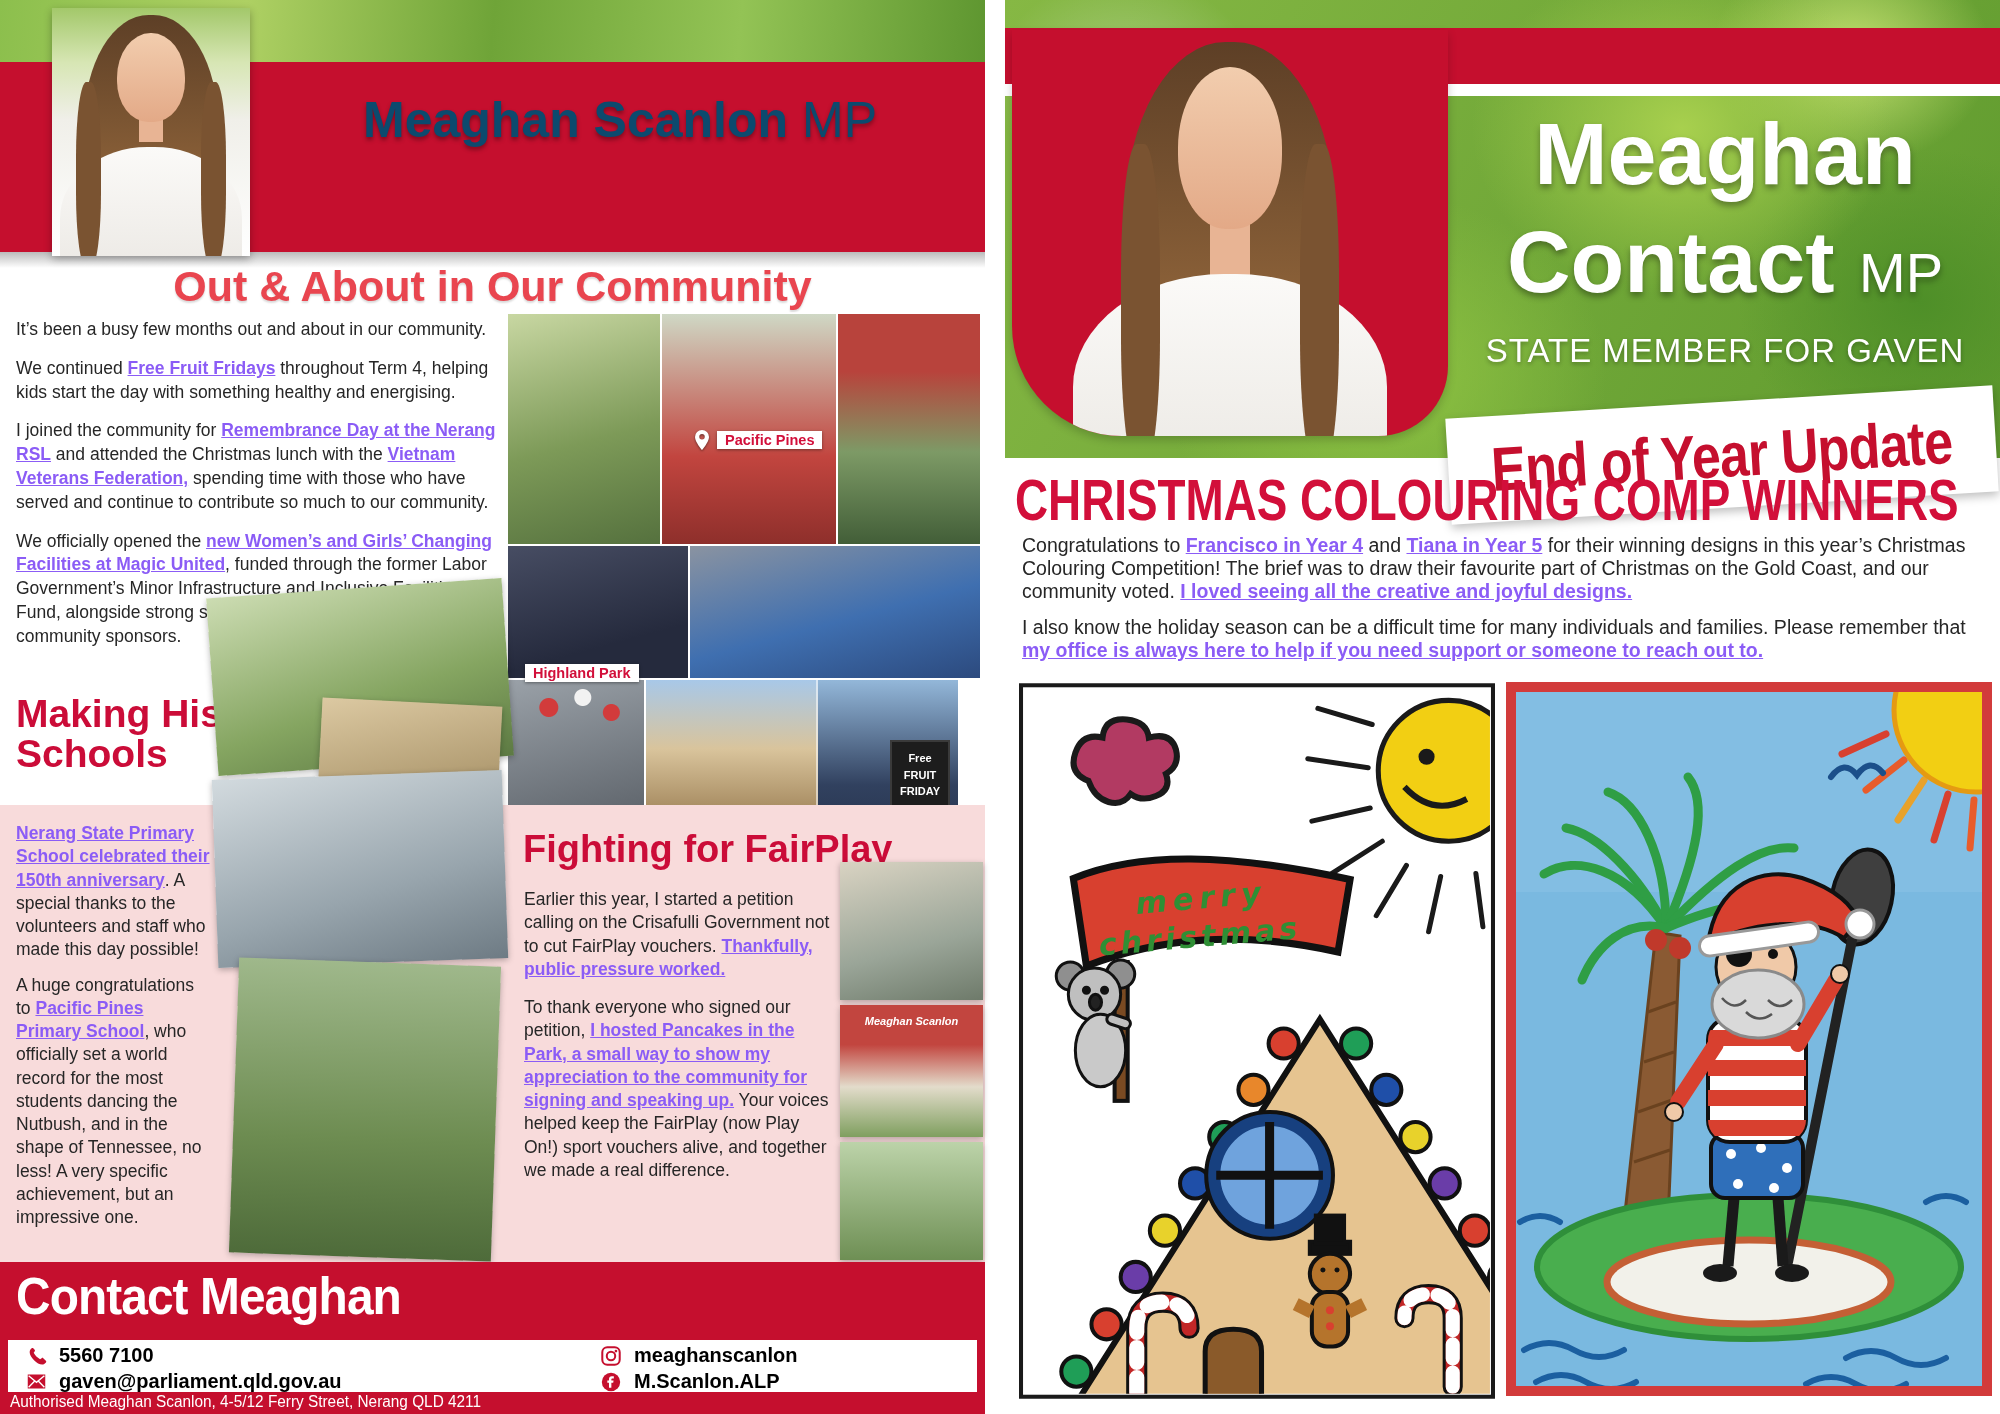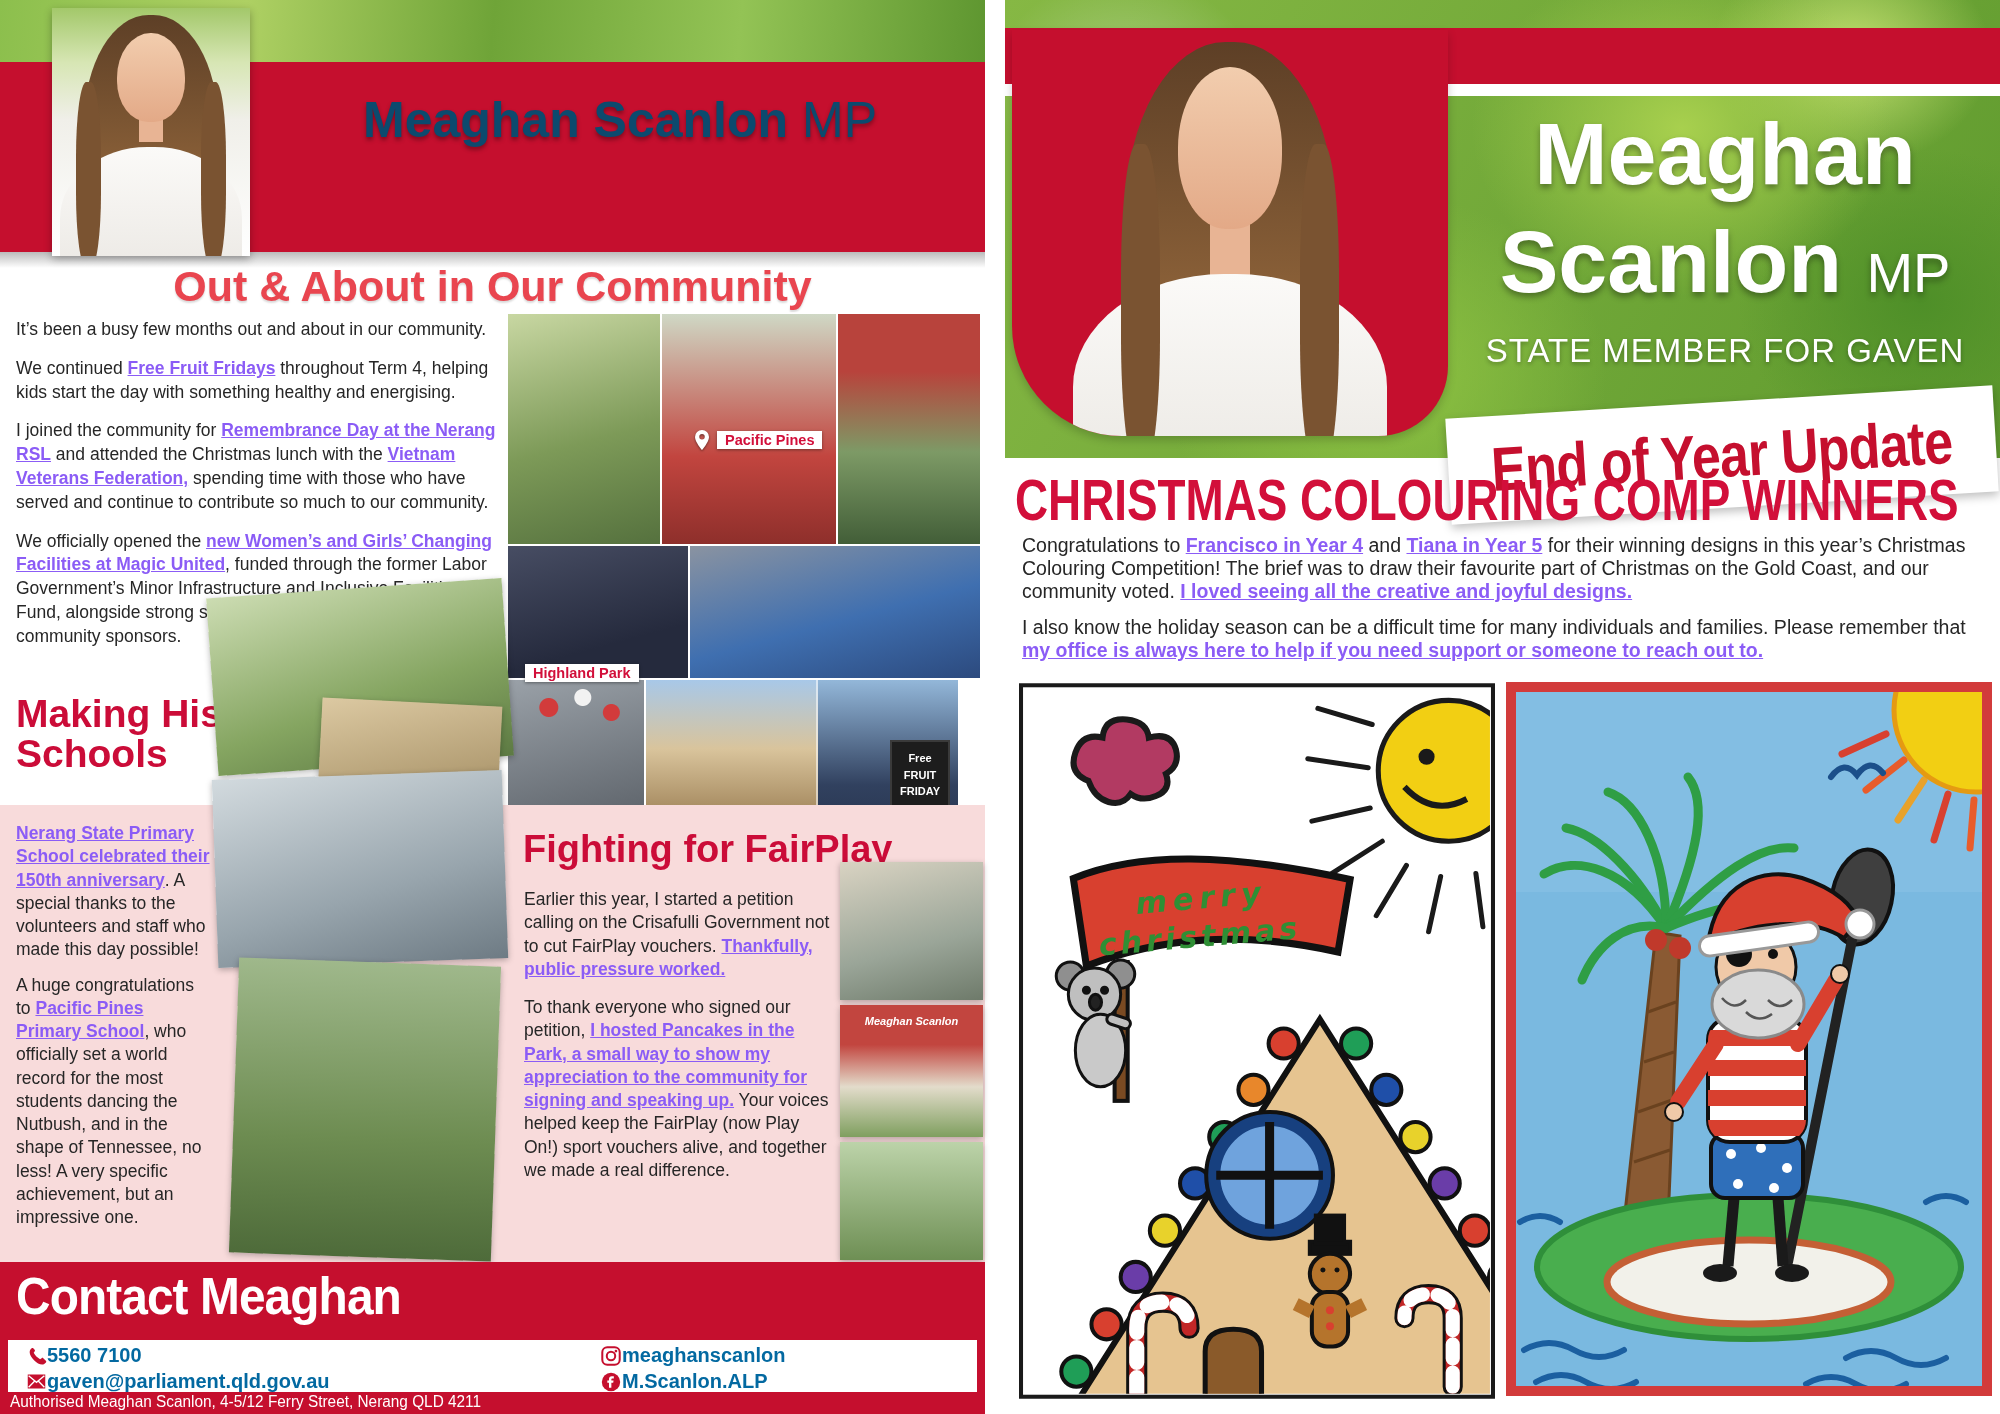--- a/index.html
+++ b/index.html
@@ -70,21 +70,21 @@
   .rB{left:840px;top:1005px;width:143px;height:132px;background:linear-gradient(180deg,#c2453f 30%,#e3dccb 62%,#7f9f5f);}
   .tent-script{position:absolute;left:0;top:10px;width:100%;text-align:center;color:#fff;
       font-size:11px;font-style:italic;font-weight:bold;}
   .rC{left:840px;top:1142px;width:143px;height:118px;background:linear-gradient(180deg,#bcd3a9,#6e8f54);}
 
   
   .contact-block{left:0;top:1262px;width:985px;height:152px;background:#c50f2e;}
   .contact-heading{left:16px;top:1266px;font-size:52px;color:#fff;font-weight:bold;
       transform:scaleX(.92);transform-origin:left top;letter-spacing:-1px;white-space:nowrap;}
   .contact-box{left:8px;top:1340px;width:969px;height:52px;background:#fff;}
-  .c-row{position:absolute;display:flex;align-items:center;color:#0369a1;
+  .c-row{position:absolute;display:flex;align-items:center;gap:12px;color:#000000;
       font-weight:bold;font-size:20px;white-space:nowrap;}
   .auth-line{left:10px;top:1393px;font-size:16px;color:#fff;transform:scaleX(.96);
       transform-origin:left top;white-space:nowrap;}
 
   
   .r-green{left:1005px;top:0;width:995px;height:458px;
     background:radial-gradient(220px 180px at 12% 18%,rgba(255,255,255,.30),transparent 60%),
                radial-gradient(300px 240px at 68% 28%,#a8d04e 0%,transparent 70%),
                radial-gradient(260px 220px at 92% 66%,#4e8f28 0%,transparent 70%),
                radial-gradient(320px 260px at 38% 82%,#8fc343 0%,transparent 70%),
@@ -263,21 +263,21 @@
         <div class="p-face"></div>
       <div class="p-blazer"></div>
         <div class="p-strand sl"></div>
         <div class="p-strand sr"></div>
     </div>
   </div>
 
   <div class="abs r-names">
     <div class="n1">Meaghan</div>
     <div class="n2">
-      <span>Scanlon</span>
+      <span>Contact</span>
       <span class="mp">MP</span>
     </div>
     <div class="r-sub">STATE MEMBER FOR GAVEN</div>
   </div>
 
   <div class="abs badge">
     <span>End of Year Update</span>
   </div>
 
   <div class="abs heading-xmas">CHRISTMAS COLOURING COMP WINNERS</div>

